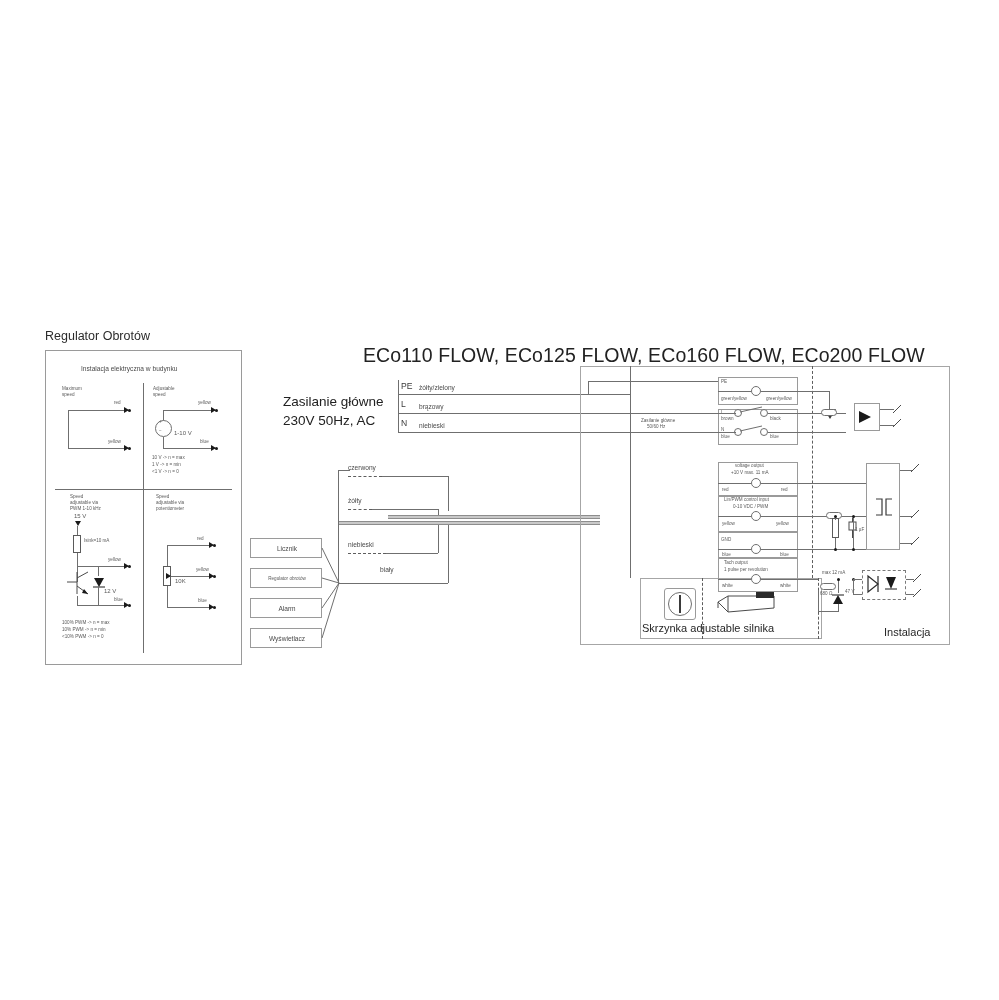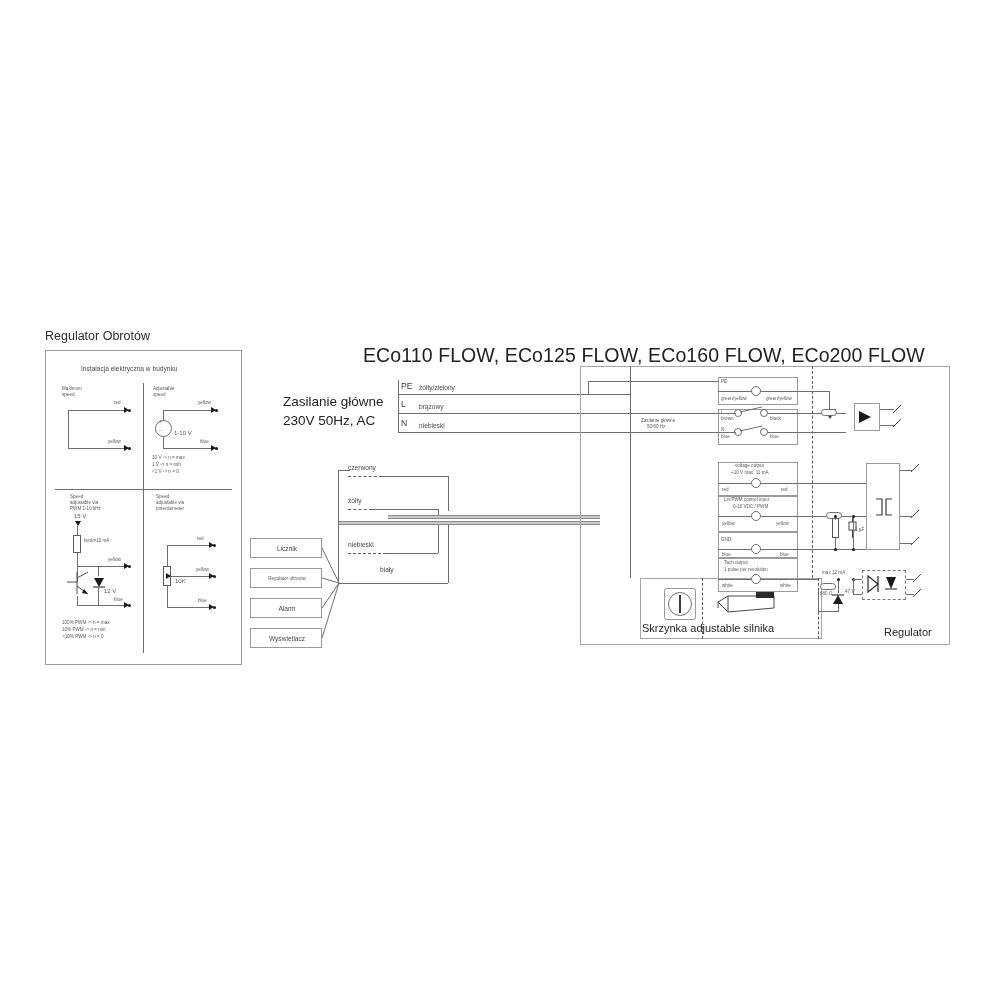--- a/index.html
+++ b/index.html
@@ -190,21 +190,21 @@
     <div class="txt sm" style="left:0;top:0;width:72px;height:20px;display:flex;align-items:center;justify-content:center;position:absolute;">Wyświetlacz</div>
   </div>
   <svg class="abs" style="left:320px;top:545px;" width="22" height="96">
     <line x1="2" y1="3" x2="19" y2="38" stroke="#6f6f6f" stroke-width="1"></line>
     <line x1="2" y1="33" x2="19" y2="38" stroke="#6f6f6f" stroke-width="1"></line>
     <line x1="2" y1="63" x2="19" y2="38" stroke="#6f6f6f" stroke-width="1"></line>
     <line x1="2" y1="93" x2="19" y2="38" stroke="#6f6f6f" stroke-width="1"></line>
   </svg>
 
   <div class="panel" style="left:580px;top:366px;width:370px;height:279px;"></div>
-  <div class="txt cap" style="left:884px;top:626px;">Regulator</div>
+  <div class="txt cap" style="left:884px;top:626px;">Instalacja</div>
 
   <div class="panel" style="left:640px;top:578px;width:182px;height:61px;"></div>
   <div class="txt cap" style="left:642px;top:622px;">Skrzynka adjustable silnika</div>
   <div class="bx" style="left:664px;top:588px;width:32px;height:32px;border-radius:3px;"></div>
   <div class="ocirc" style="left:668px;top:592px;width:24px;height:24px;"></div>
   <div class="abs" style="left:679px;top:595px;width:2px;height:18px;background:#3a3a3a;"></div>
 
   <svg class="abs" style="left:716px;top:588px;" width="70" height="28">
     <polygon points="2,14 12,8 58,8 58,20 12,24" fill="none" stroke="#4a4a4a" stroke-width="1"></polygon>
     <polygon points="40,4 58,4 58,10 40,10" fill="#2a2a2a"></polygon>

